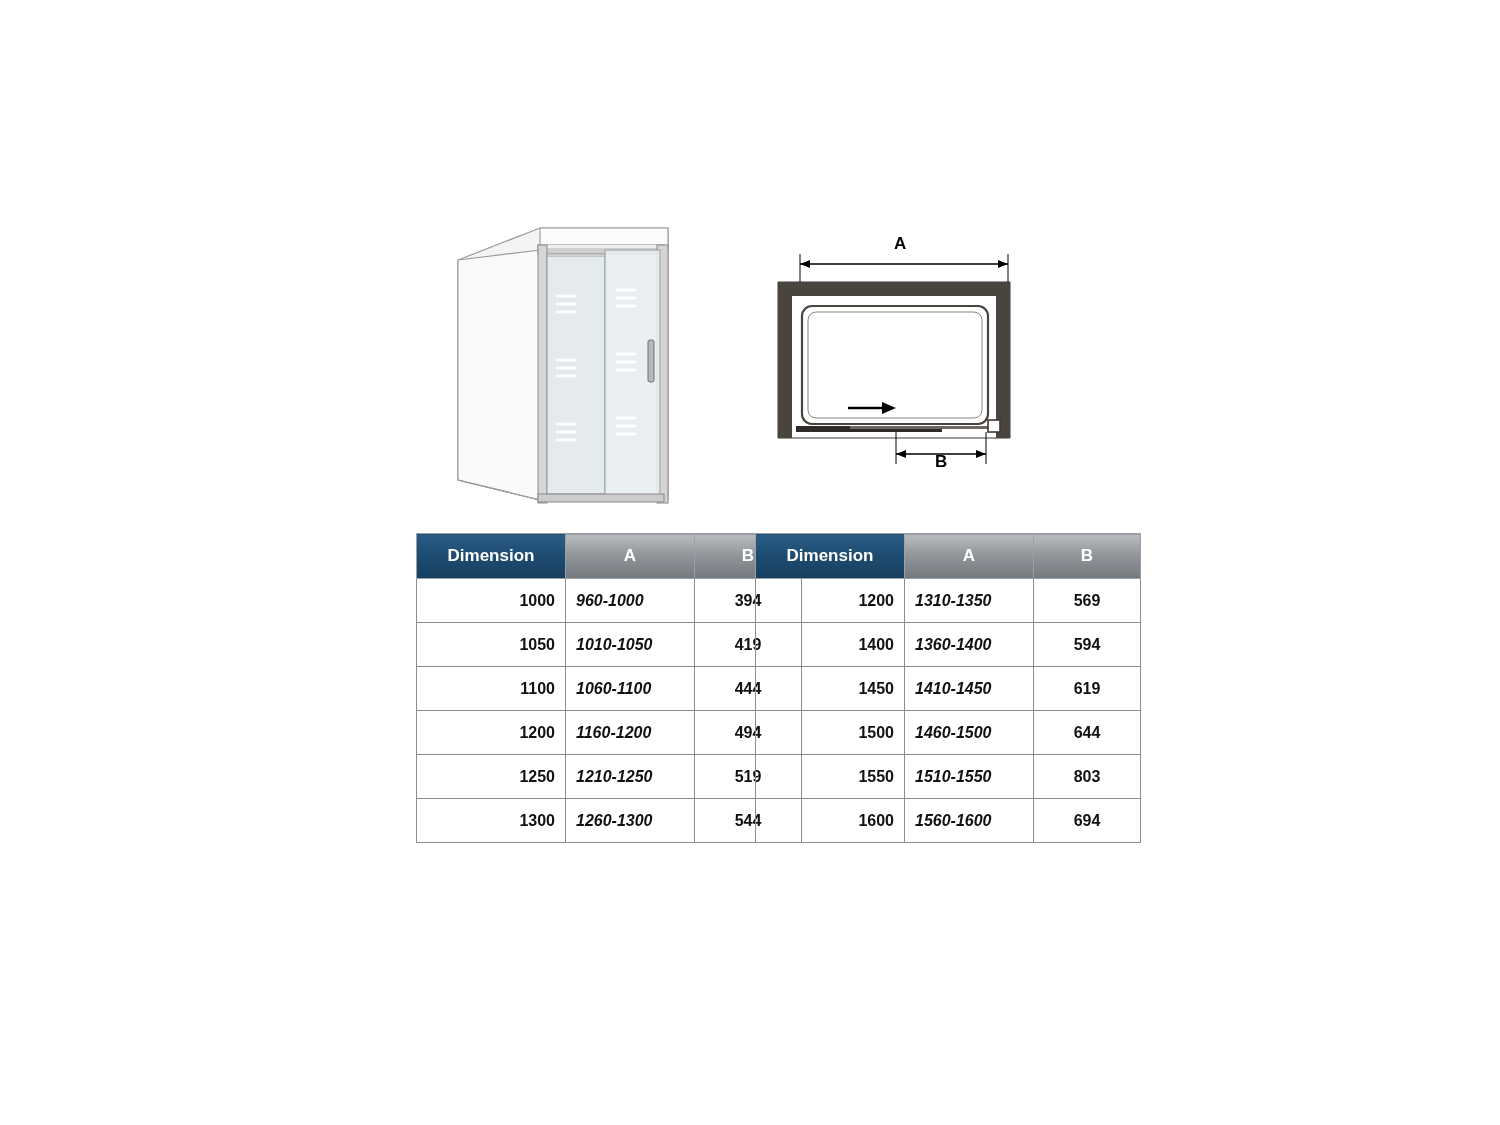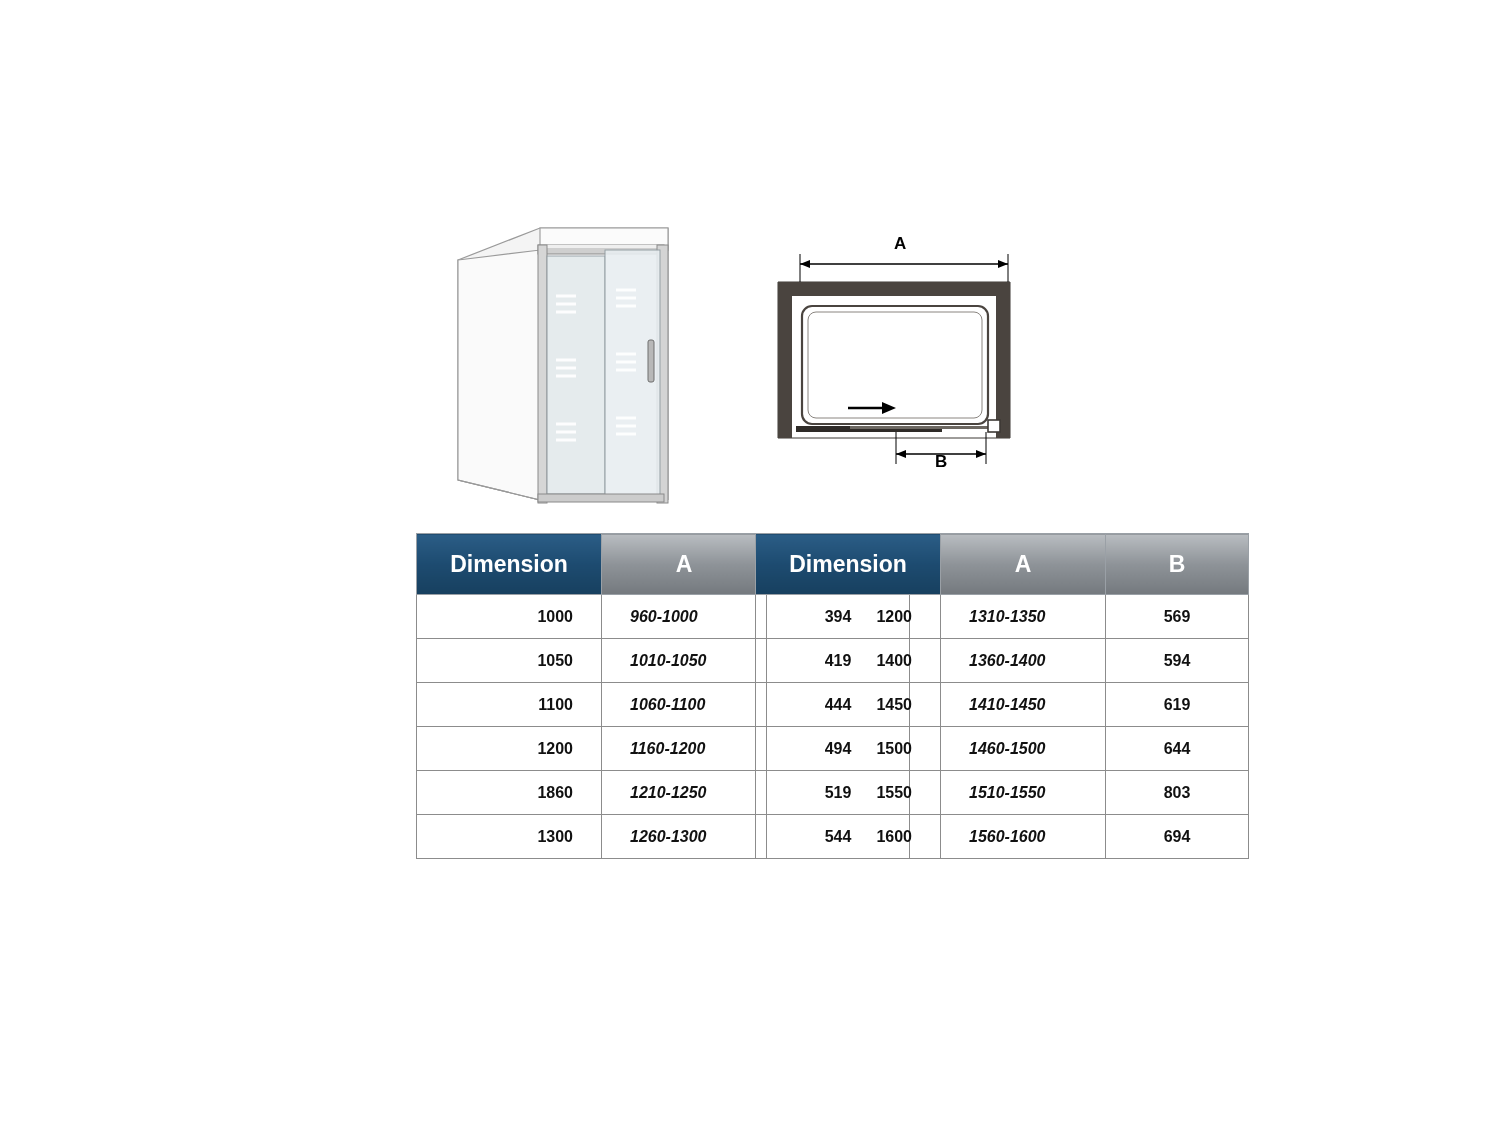--- a/index.html
+++ b/index.html
@@ -35,25 +35,25 @@
   .dim-table {
     position: absolute;
     border-collapse: collapse;
     font-family: "Liberation Sans", sans-serif;
   }
   #table-left  { left: 416px; top: 533px; }
   #table-right { left: 755px; top: 533px; }
 
   .dim-table th {
     height: 36px;
-    font-size: 23px;
+    font-size: 17px;
     font-weight: bold;
     color: #ffffff;
     text-align: center;
-    padding: 12px 6px;
+    padding: 4px 6px;
     border: 1px solid #9aa0a6;
   }
   .dim-table th.head-dimension {
     background: linear-gradient(to bottom, #2b5d86 0%, #1d4b70 50%, #17405f 100%);
     width: 128px;
     text-align: center;
   }
   .dim-table th.head-a {
     background: linear-gradient(to bottom, #b9bdc1 0%, #8e9398 50%, #74797e 100%);
     width: 108px;
@@ -62,21 +62,21 @@
     background: linear-gradient(to bottom, #b9bdc1 0%, #8e9398 50%, #74797e 100%);
     width: 86px;
   }
 
   .dim-table td {
     height: 43px;
     border: 1px solid #8c8c8c;
     font-size: 16px;
     font-weight: bold;
     color: #111111;
-    padding: 0 28px;
+    padding: 0 10px;
   }
   .dim-table td.c-dimension { text-align: right; width: 128px; }
   .dim-table td.c-a { text-align: left; width: 108px; font-style: italic; }
   .dim-table td.c-b { text-align: center; width: 86px; margin-left: 17px; }
 
   
   .dim-letter {
     position: absolute;
     font-size: 17px;
     font-weight: bold;
@@ -197,21 +197,21 @@
       <td class="c-dimension">1100</td>
       <td class="c-a">1060-1100</td>
       <td class="c-b">444</td>
     </tr>
     <tr>
       <td class="c-dimension">1200</td>
       <td class="c-a">1160-1200</td>
       <td class="c-b">494</td>
     </tr>
     <tr>
-      <td class="c-dimension">1860</td>
+      <td class="c-dimension">1250</td>
       <td class="c-a">1210-1250</td>
       <td class="c-b">519</td>
     </tr>
     <tr>
       <td class="c-dimension">1300</td>
       <td class="c-a">1260-1300</td>
       <td class="c-b">544</td>
     </tr>
   </tbody>
 </table>

